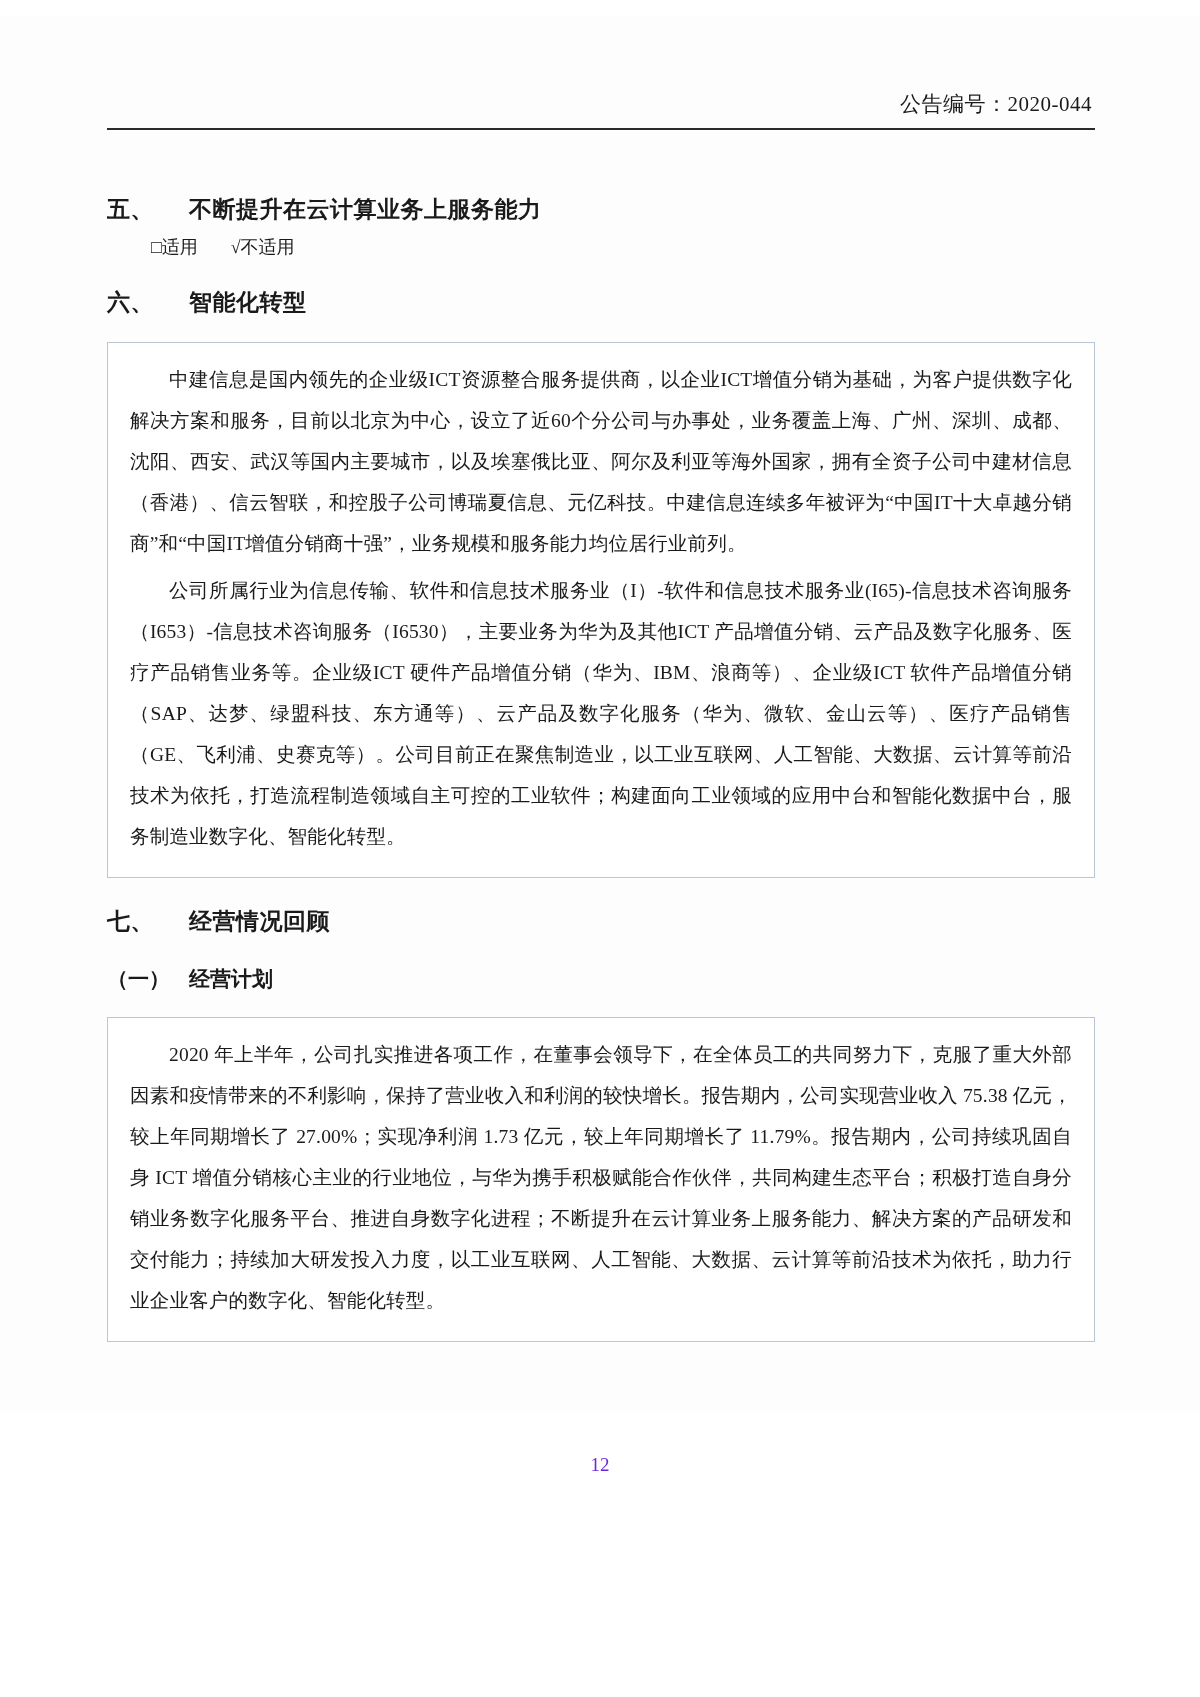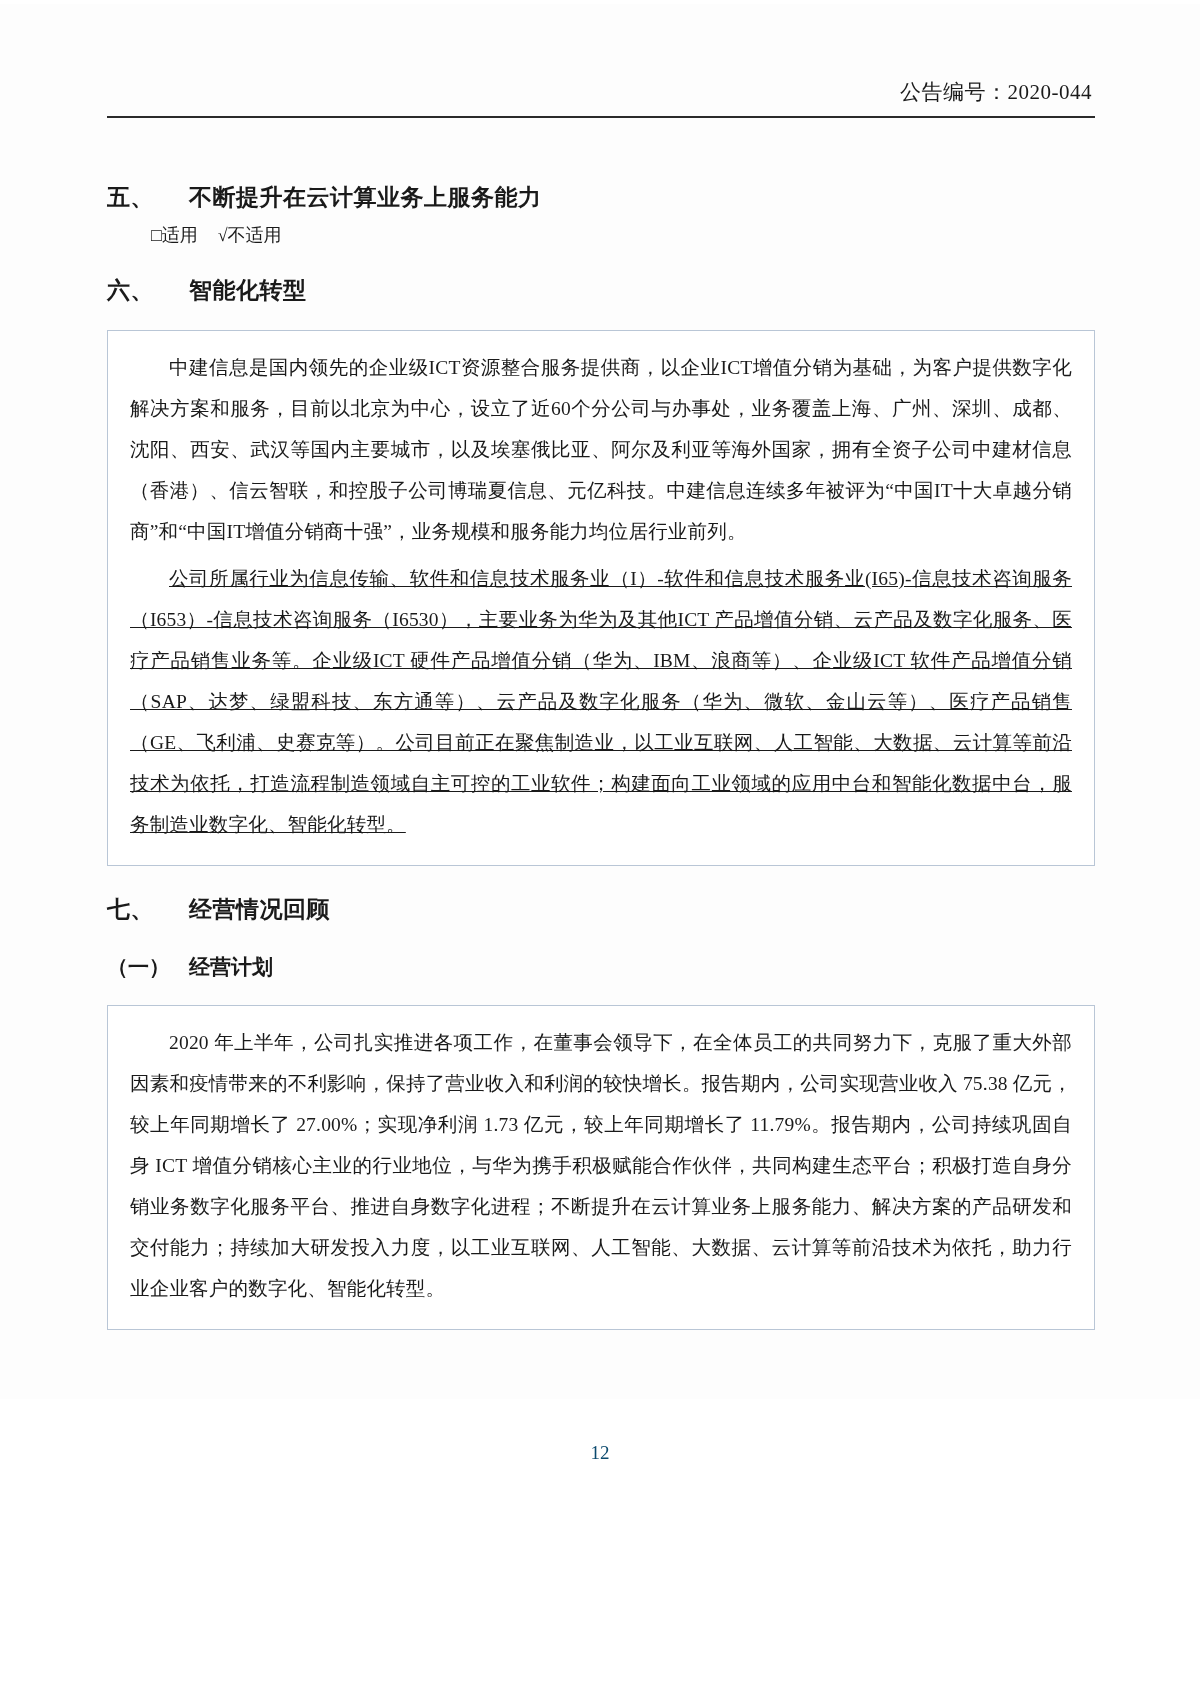--- a/index.html
+++ b/index.html
@@ -10,21 +10,21 @@
   body {
     width: 1200px;
     height: 1697px;
     font-family: "Liberation Serif", serif;
     color: #1a1a1a;
     position: relative;
     overflow: hidden;
   }
   .page {
     position: absolute;
-    left: 0; top: 4px;
+    left: 0; top: 16px;
     width: 1200px;
     height: 1395px;
     background: #fdfdfd;
   }
   .header-row {
     position: absolute;
     top: 74px;
     right: 108px;
     font-size: 21px;
     letter-spacing: 0.5px;
@@ -60,41 +60,40 @@
     font-size: 19px;
     margin: 8px 0 0 0;
     font-family: "Liberation Serif", serif;
   }
   .applic .box {
     font-size: 18px;
     padding-left: 44px;
   }
   .applic .chk {
     font-size: 18px;
-    margin-left: 15px;
+    margin-left: 28px;
   }
   .framed {
     border: 1px solid #b9c6d6;
     padding: 16px 22px 18px 22px;
     margin-top: 24px;
     background: #ffffff;
   }
   .framed p {
     margin: 0 0 2px 0;
     font-size: 19.5px;
     line-height: 41px;
     text-align: justify;
     text-justify: inter-ideograph;
     text-indent: 2em;
     font-family: "Liberation Serif", serif;
     letter-spacing: 0.2px;
   }
   .framed p + p {
     margin-top: 6px;
-    text-decoration: underline;
   }
   h3.subsection {
     font-size: 21px;
     font-weight: bold;
     margin: 28px 0 6px 0;
     font-family: "Liberation Sans", sans-serif;
   }
   h3.subsection .num {
     display: inline-block;
     width: 82px;
@@ -102,21 +101,21 @@
   h2.section.seven {
   }
   .page-number {
     position: absolute;
     left: 0;
     right: 0;
     top: 1438px;
     text-align: center;
     font-size: 19px;
     font-family: "Liberation Serif", serif;
-    color: #0c4a6e;
+    color: #6d28d9;
   }
 </style>
 </head>
 <body>
 
 <div class="page">
 
   <div class="header-row">公告编号：2020-044</div>
   <div class="header-rule"></div>
 

